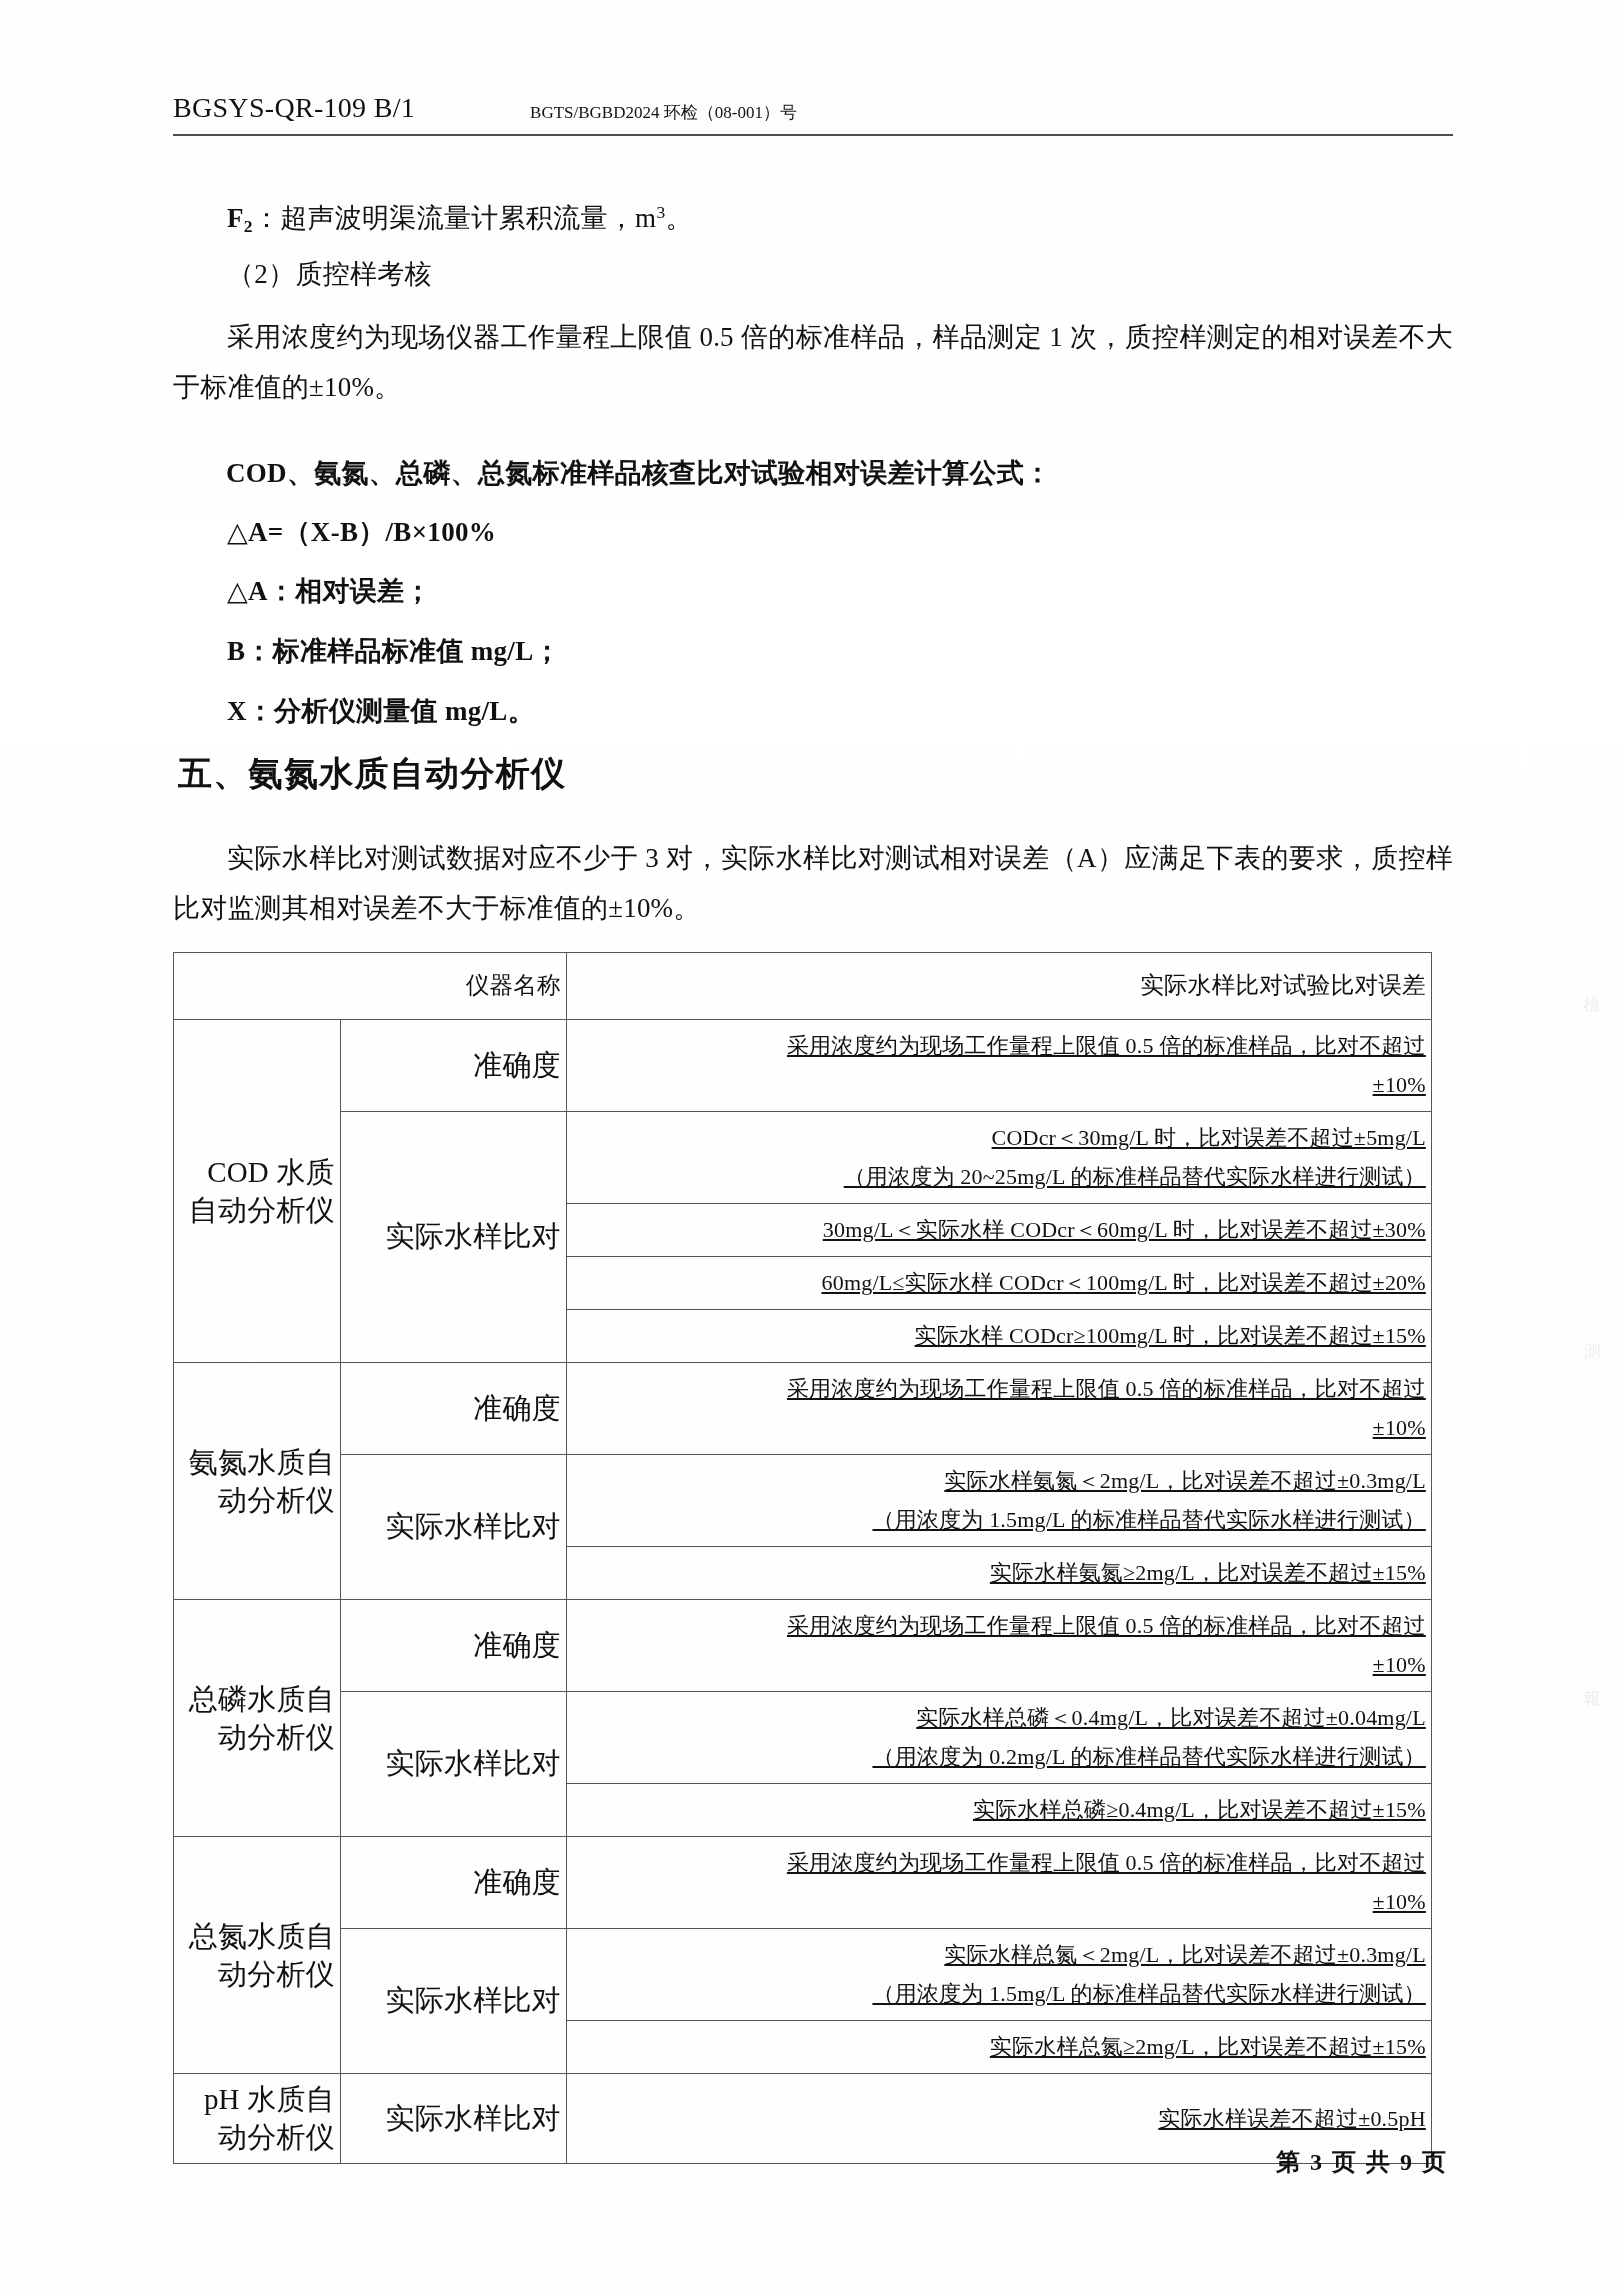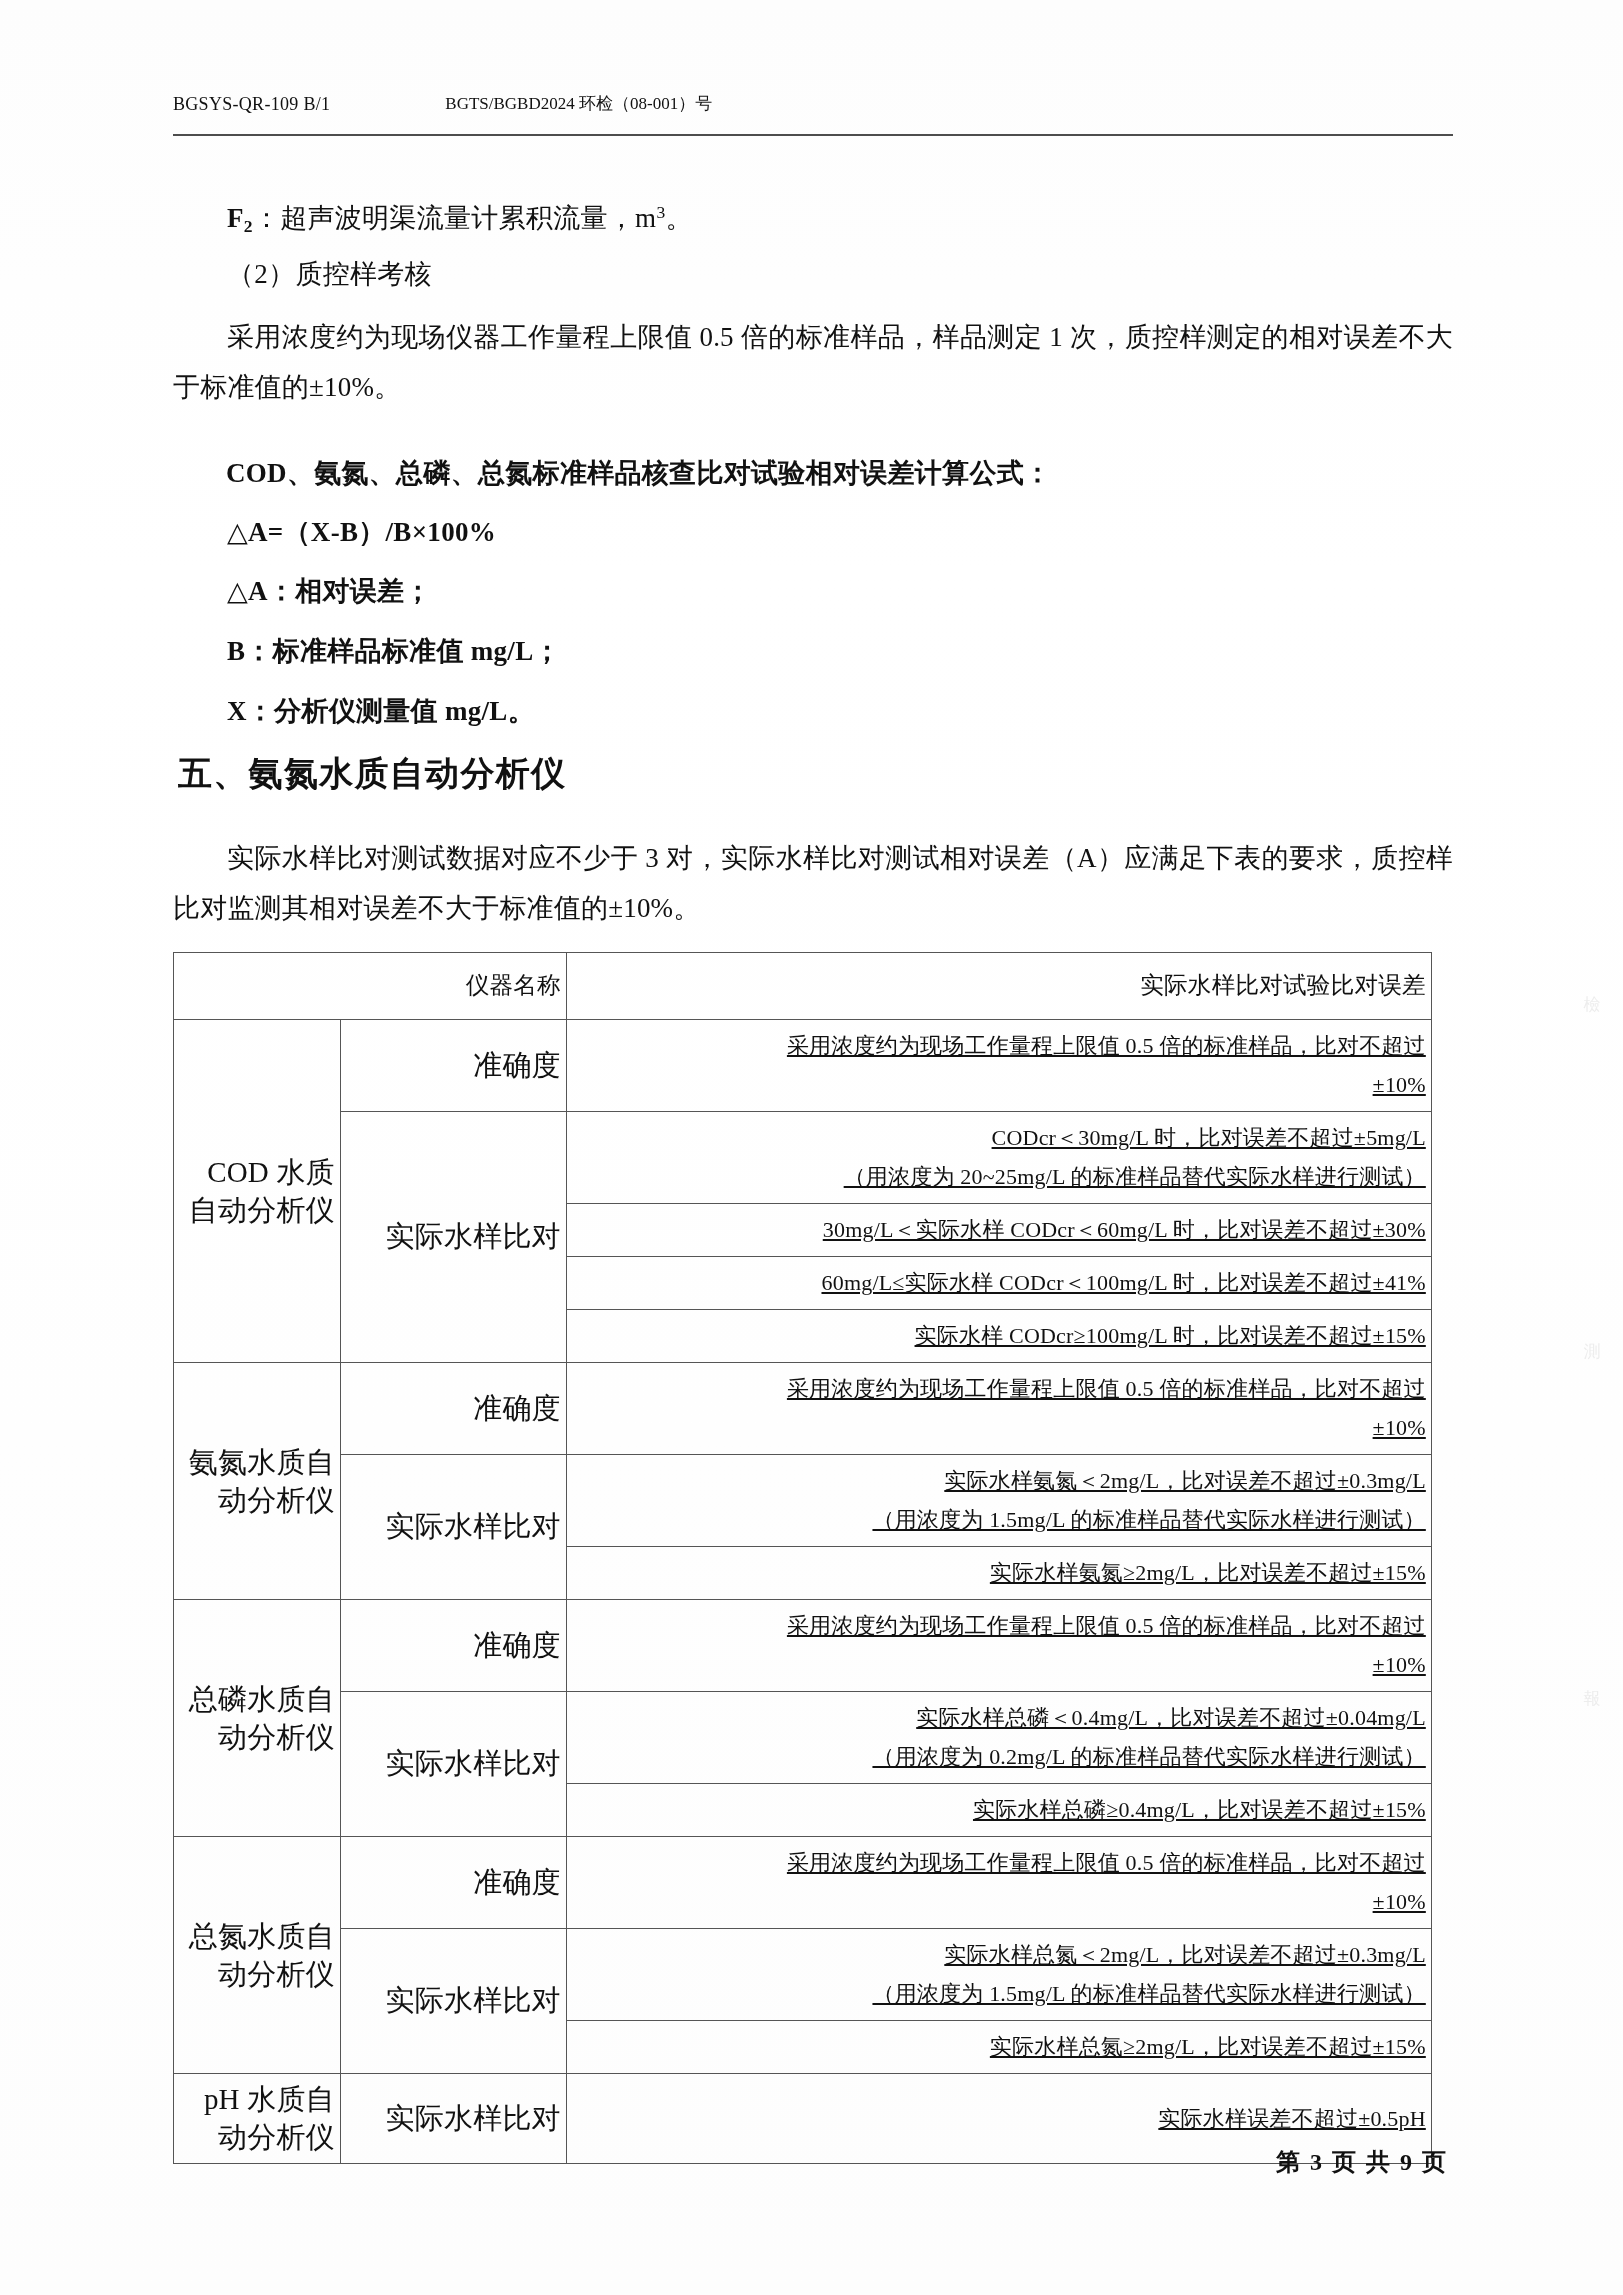--- a/index.html
+++ b/index.html
@@ -34,21 +34,21 @@
   
   .doc-header {
     position: absolute;
     top: 92px;
     left: 173px;
     width: 1276px;
     display: flex;
     align-items: flex-end;
   }
   .hdr-left {
-    font-size: 18px;
+    font-size: 28px;
     letter-spacing: 0.3px;
     font-weight: 400;
     white-space: nowrap;
   }
   .hdr-right {
     font-size: 17px;
     margin-left: 115px;
     white-space: nowrap;
   }
   .hdr-rule {
@@ -237,21 +237,21 @@
               <span class="l2">（用浓度为 20~25mg/L 的标准样品替代实际水样进行测试）</span>
             </td>
           </tr>
           <tr>
             <td class="cell-desc">
               <span class="l2">30mg/L＜实际水样 CODcr＜60mg/L 时，比对误差不超过±30%</span>
             </td>
           </tr>
           <tr>
             <td class="cell-desc">
-              <span class="l2">60mg/L≤实际水样 CODcr＜100mg/L 时，比对误差不超过±41%</span>
+              <span class="l2">60mg/L≤实际水样 CODcr＜100mg/L 时，比对误差不超过±20%</span>
             </td>
           </tr>
           <tr>
             <td class="cell-desc">
               <span class="l2">实际水样 CODcr≥100mg/L 时，比对误差不超过±15%</span>
             </td>
           </tr>
           <tr>
             <td class="cell-instr" rowspan="3">氨氮水质自动分析仪</td>
             <td class="cell-item" rowspan="1">准确度</td>

